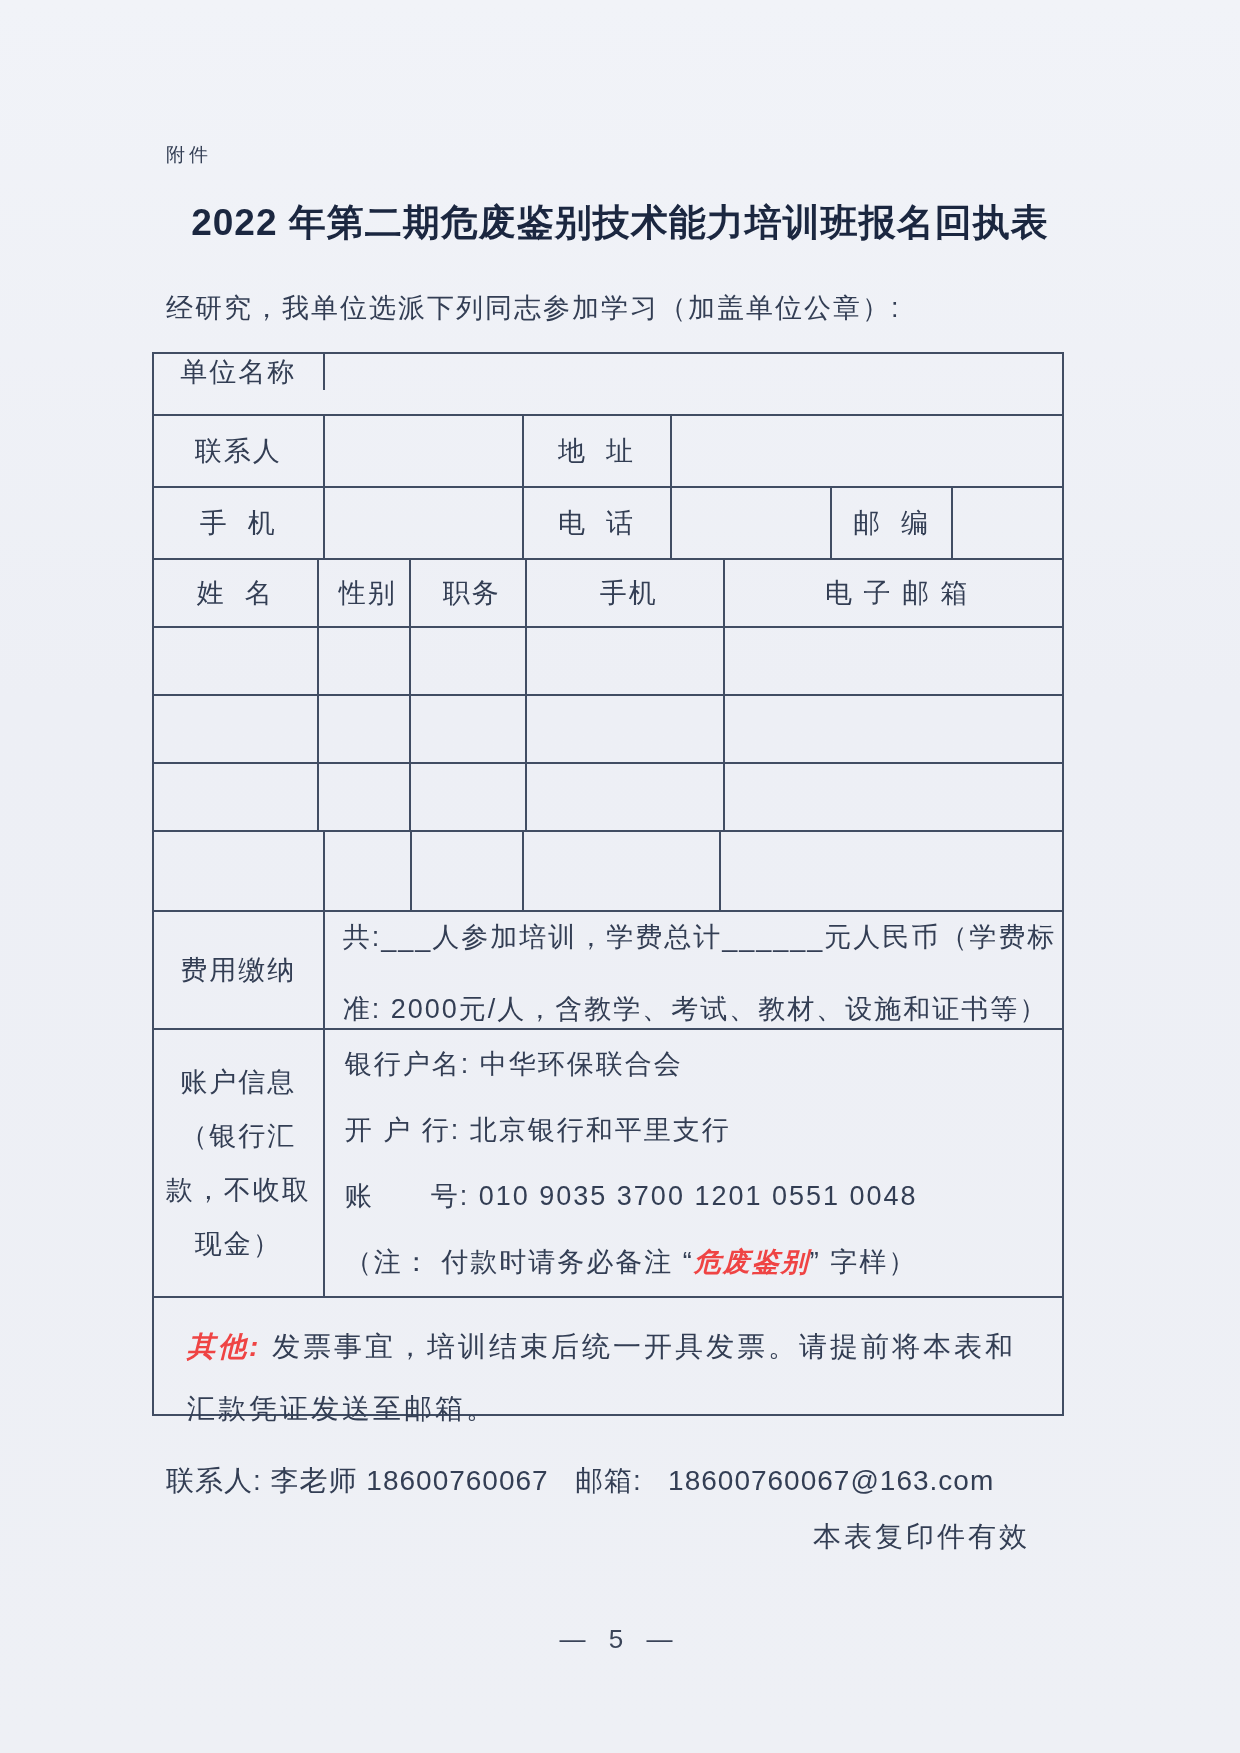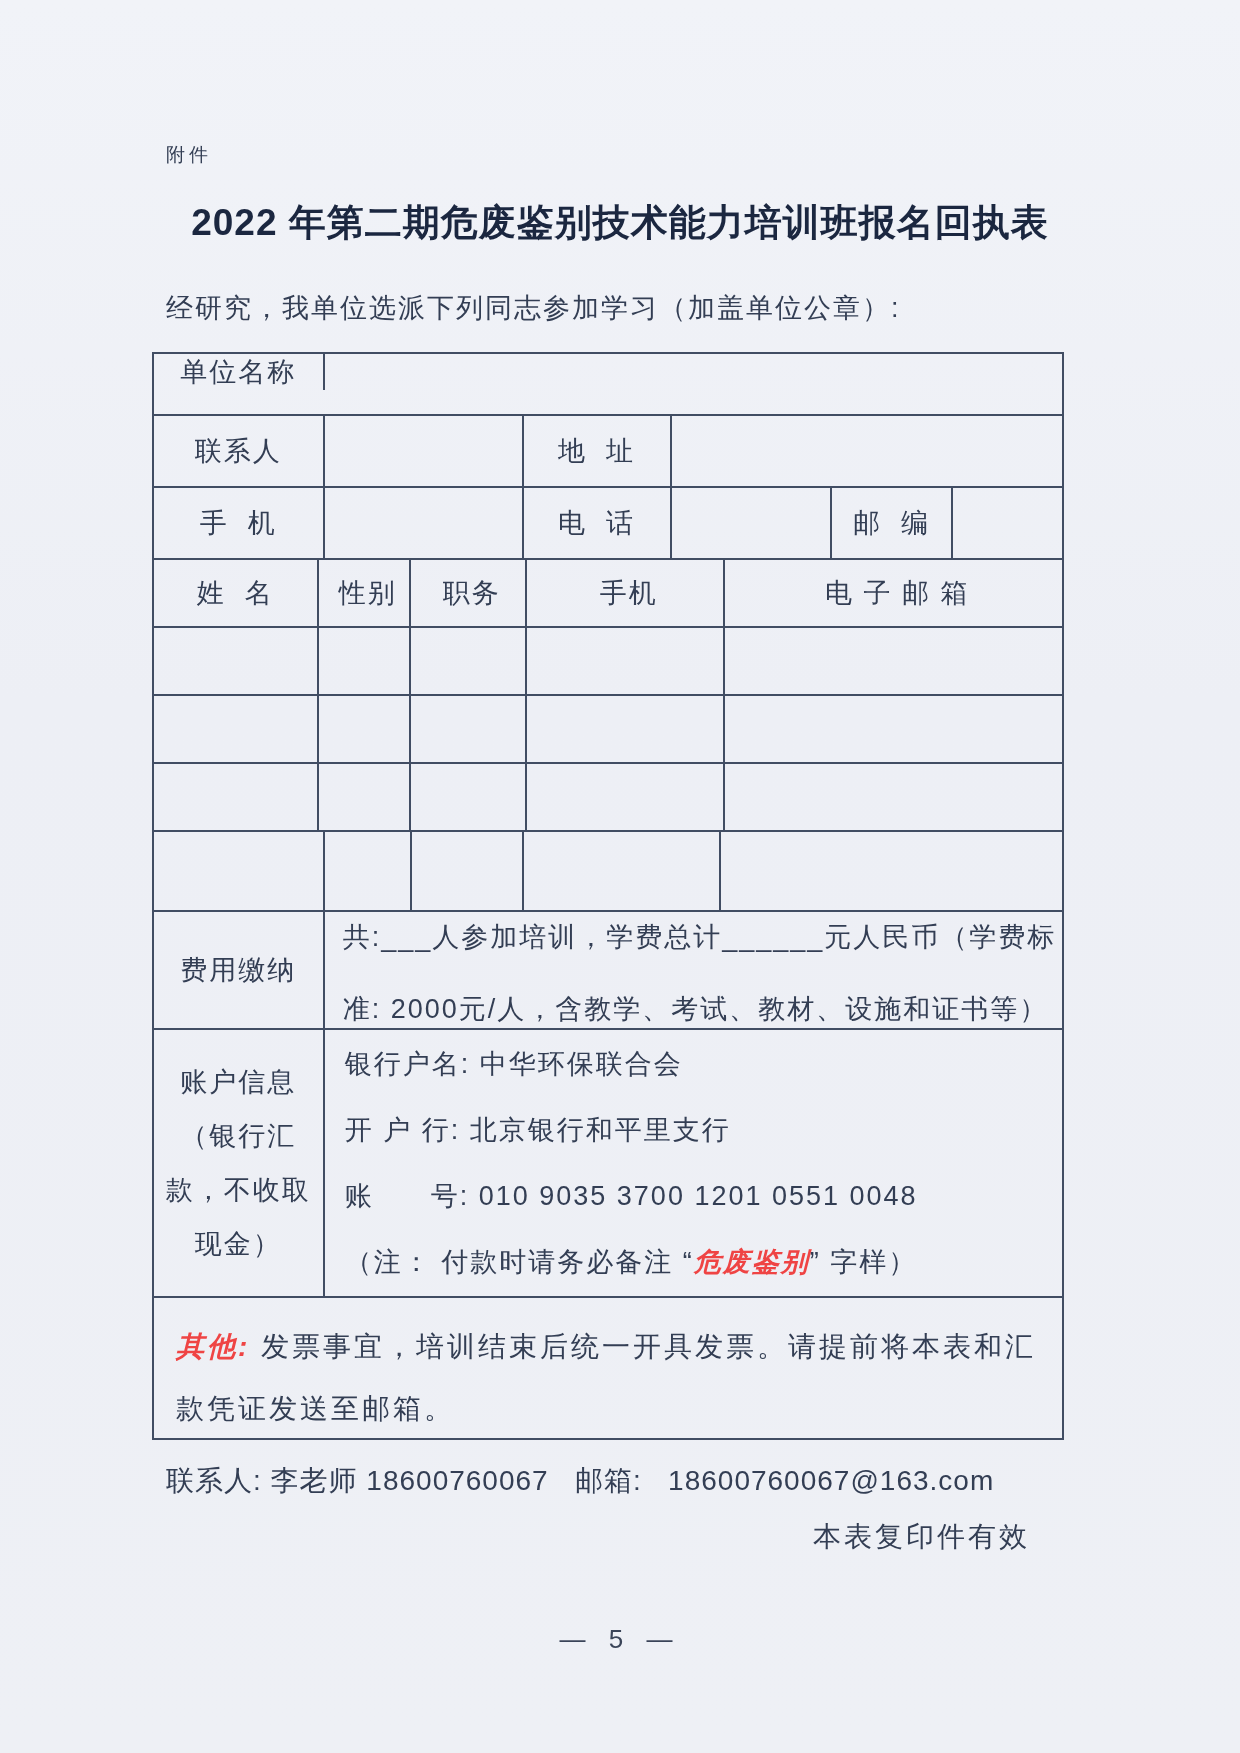--- a/index.html
+++ b/index.html
@@ -32,21 +32,21 @@
   .trow:last-child { border-bottom:none; }
   .cell {
     border-right:2px solid #414d63;
     display:flex; align-items:center; justify-content:center;
     font-size:27px; white-space:pre; letter-spacing:1px;
   }
   .cell:last-child { border-right:none; }
   .lbl { letter-spacing:2px; }
   .h62 { height:62px;flex-direction:column; } .h72 { height:72px; } .h68 { height:68px;gap:8px; }
   .h80 { height:80px; } .h118 { height:118px; } .h268 { height:268px; }
-  .h140 { height:140px; }
+  .h140 { height:116px;margin-left:11px; }
   .fee-content {
     flex-direction:column; align-items:flex-start; justify-content:flex-start;
     padding:7px 18px; gap:36px; letter-spacing:2px;
   }
   .account-label {
     flex-direction:column; justify-content:center;
     line-height:54px; letter-spacing:2px;
   }
   .account-content {
     flex-direction:column; align-items:flex-start; justify-content:center;

